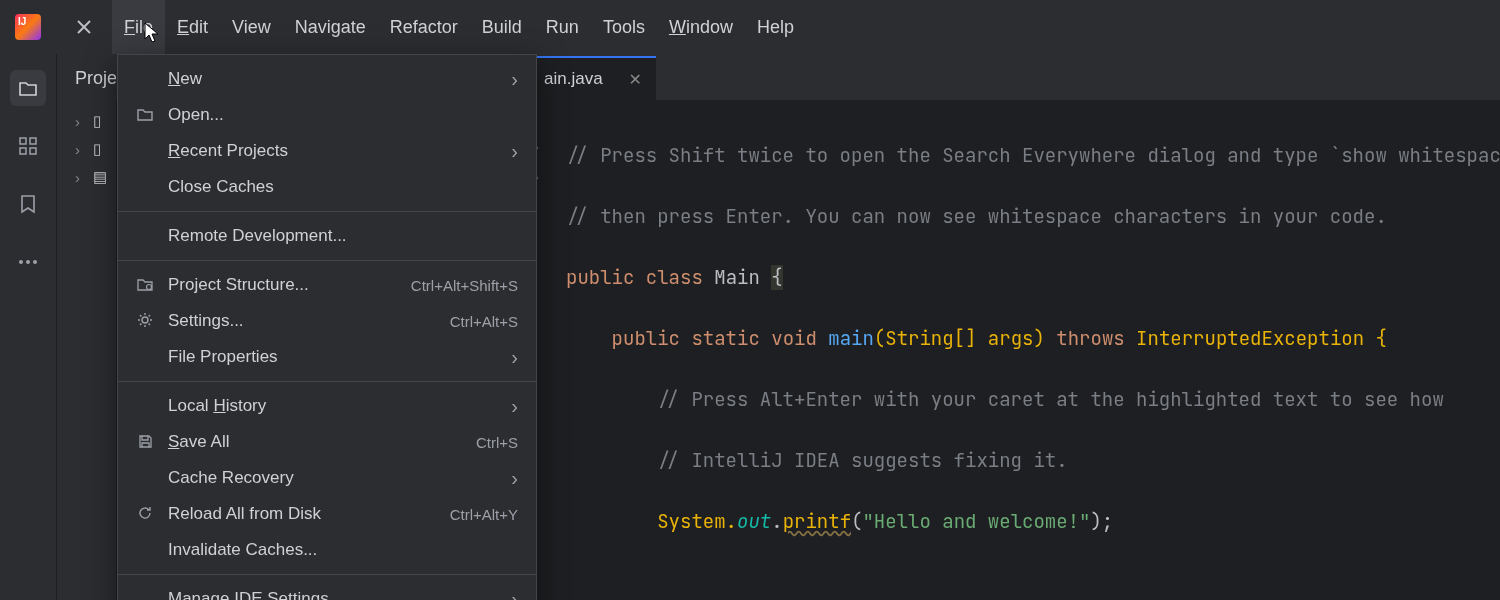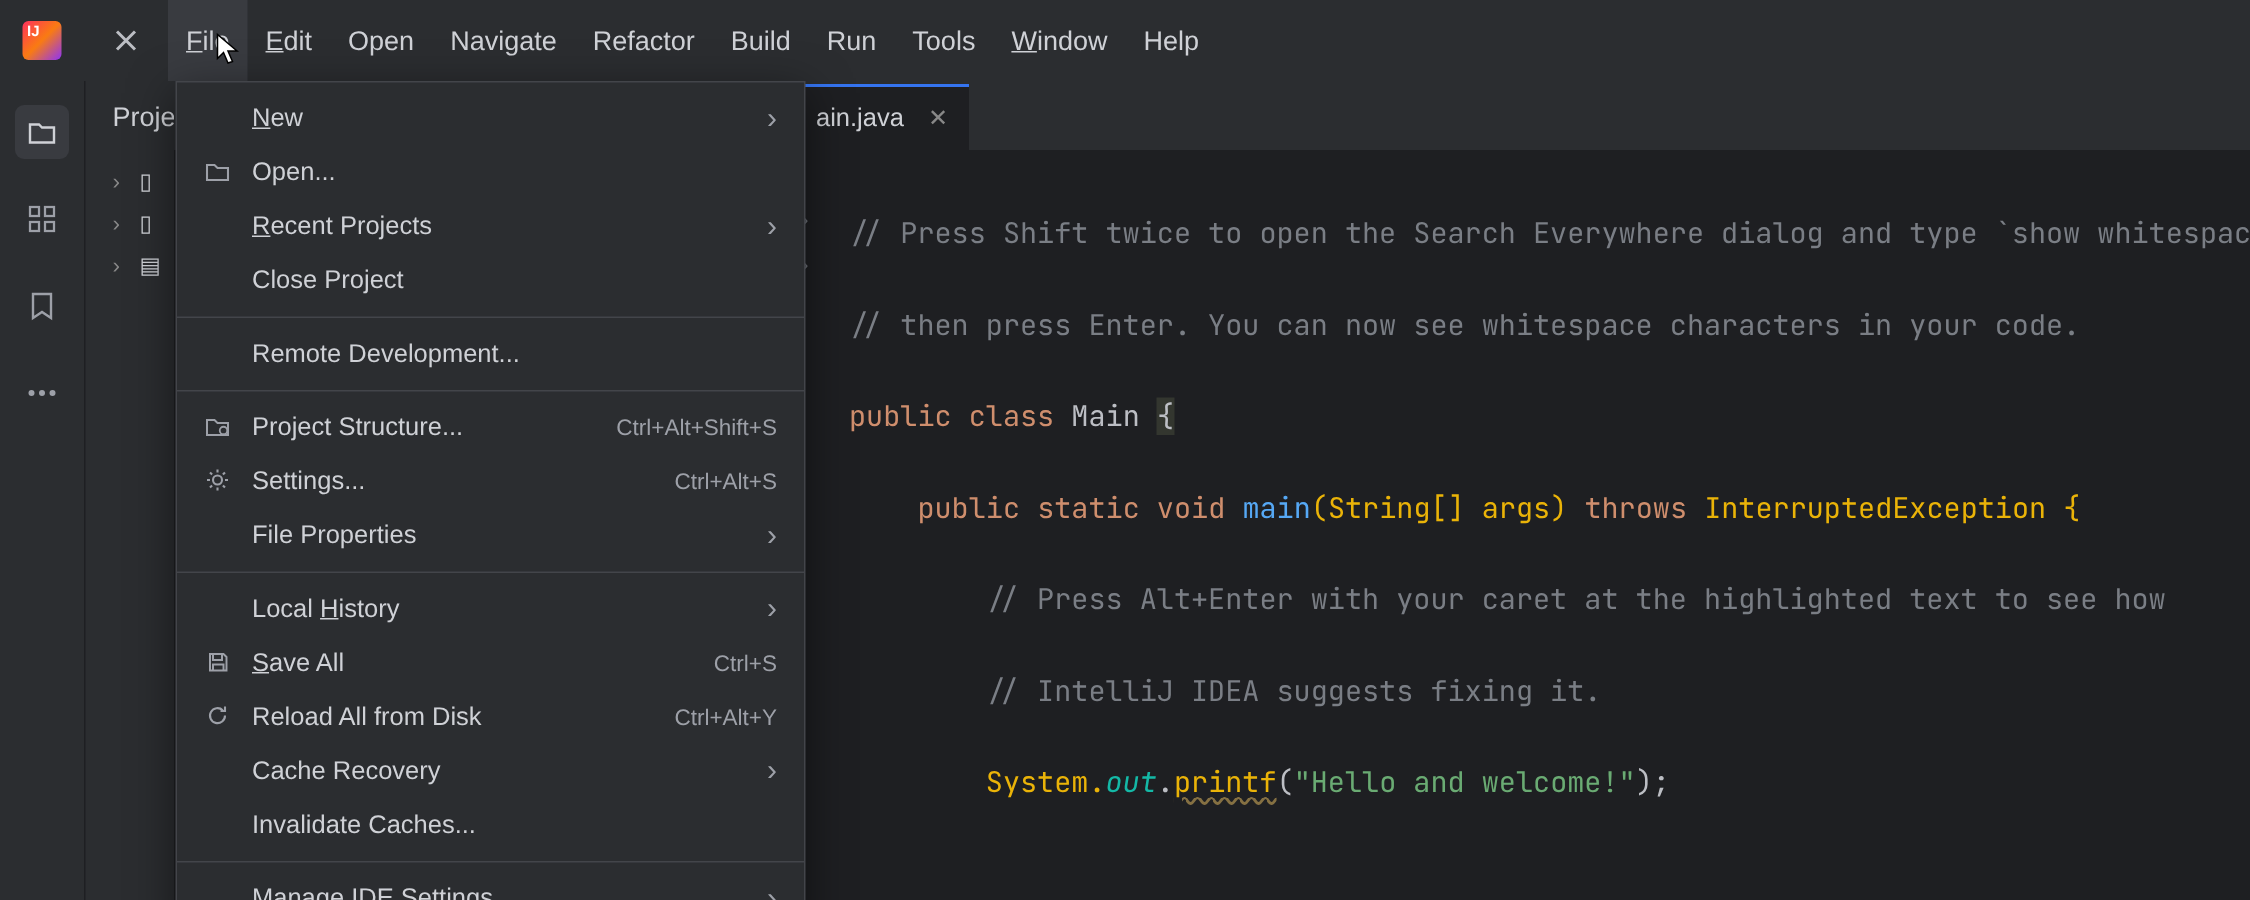--- a/index.html
+++ b/index.html
@@ -112,21 +112,21 @@
     height:46px;
     background:#2b2d30;
     display:flex;
     align-items:flex-end;
     padding-left:414px;
   }
   .tab {
     height:44px;
     display:flex;align-items:center;
     padding:0 14px;
-    gap:16px;
+    gap:26px;
     background:#1e1f22;
     border-top:2px solid #3574f0;
     color:#cfd1d6;
     font-size:17px;
   }
   .tab-close { color:#888; cursor:pointer; font-size:16px;}
 
   .code {
     font-family: "JetBrains Mono","Consolas",monospace;
     font-size:19px;
@@ -214,21 +214,21 @@
       </svg>
   </div>
   <div class="menubar">
     <div class="menubar-item active">
         <span><span class="mnemonic">F</span>ile</span>
       </div>
     <div class="menubar-item">
         <span><span class="mnemonic">E</span>dit</span>
       </div>
     <div class="menubar-item">
-        <span>Open</span>
+        <span>View</span>
       </div>
     <div class="menubar-item">
         <span>Navigate</span>
       </div>
     <div class="menubar-item">
         <span>Refactor</span>
       </div>
     <div class="menubar-item">
         <span>Build</span>
       </div>
@@ -344,21 +344,21 @@
   </div>
   <div class="dd-item dd-sub">
     <div class="dd-left">
         <span class="dd-icon"></span>
         <span><span class="mnemonic">R</span>ecent Projects</span>
       </div>
   </div>
   <div class="dd-item">
     <div class="dd-left">
         <span class="dd-icon"></span>
-        <span>Close Project</span>
+        <span>Close Caches</span>
       </div>
   </div>
   <div class="dd-sep"></div>
   <div class="dd-item">
     <div class="dd-left">
         <span class="dd-icon"></span>
         <span>Remote Development...</span>
       </div>
   </div>
   <div class="dd-sep"></div>
@@ -403,37 +403,37 @@
     <div class="dd-left">
         <span class="dd-icon">
           <svg width="15" height="15" viewBox="0 0 15 15">
             <path d="M2 2h9l2 2v9H2z M4 2v4h6V2 M4 13v-4h7v4" fill="none" stroke="#9da0a8" stroke-width="1.3"></path>
           </svg>
         </span>
         <span><span class="mnemonic">S</span>ave All</span>
       </div>
     <span class="dd-shortcut">Ctrl+S</span>
   </div>
+  <div class="dd-item dd-sub">
+    <div class="dd-left">
+        <span class="dd-icon"></span>
+        <span>Cache Recovery</span>
+      </div>
+  </div>
   <div class="dd-item">
     <div class="dd-left">
         <span class="dd-icon">
           <svg width="16" height="16" viewBox="0 0 16 16">
             <path d="M13 8a5 5 0 1 1-1.5-3.5M13 2v3h-3" fill="none" stroke="#9da0a8" stroke-width="1.4"></path>
           </svg>
         </span>
         <span>Reload All from Disk</span>
       </div>
     <span class="dd-shortcut">Ctrl+Alt+Y</span>
   </div>
-  <div class="dd-item dd-sub">
-    <div class="dd-left">
-        <span class="dd-icon"></span>
-        <span>Cache Recovery</span>
-      </div>
-  </div>
   <div class="dd-item">
     <div class="dd-left">
         <span class="dd-icon"></span>
         <span>Invalidate Caches...</span>
       </div>
   </div>
   <div class="dd-sep"></div>
   <div class="dd-item dd-sub">
     <div class="dd-left">
         <span class="dd-icon"></span>

